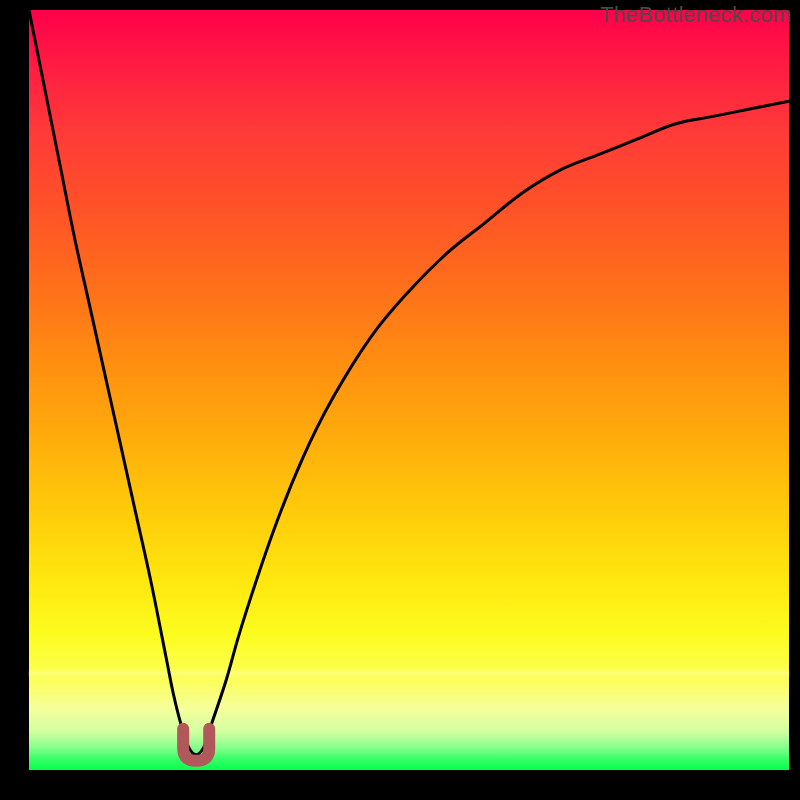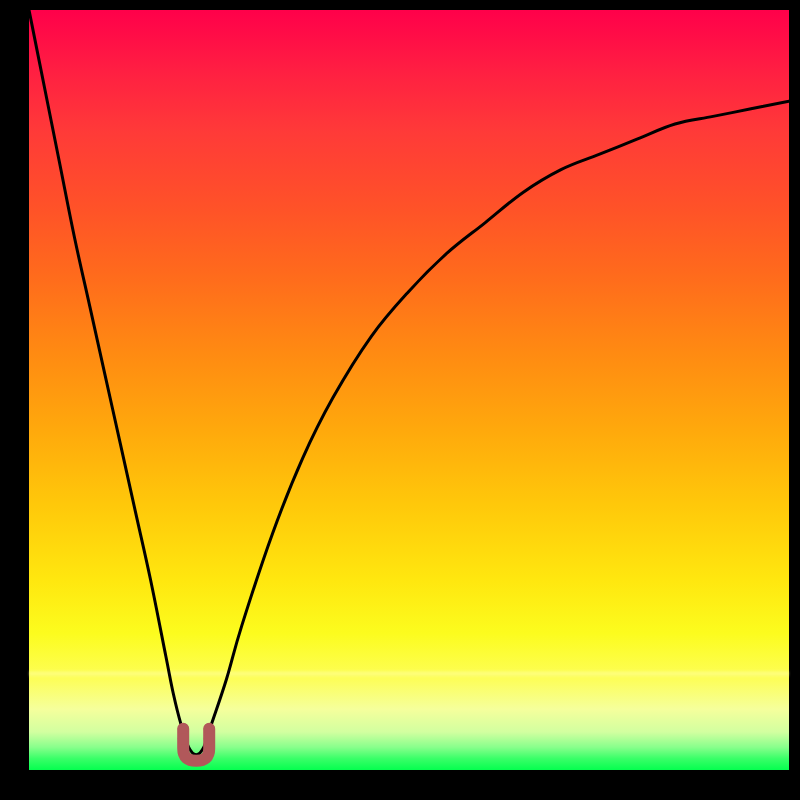--- a/index.html
+++ b/index.html
@@ -84,13 +84,14 @@
       <g id="cusp-group">
           <path d="M 154.2 718.8 L 154.2 738.8 Q 154.2 750.8 167.2 750.8 Q 180.2 750.8 180.2 738.8 L 180.2 718.8" fill="none" stroke="#b1585a" stroke-width="12" stroke-linecap="round" stroke-linejoin="round"></path>
           <circle cx="154.2" cy="718.8" r="5.5" fill="#b1585a"></circle>
           <circle cx="154.2" cy="728.8" r="5.5" fill="#b1585a"></circle>
           <circle cx="180.2" cy="718.8" r="5.5" fill="#b1585a"></circle>
           <circle cx="180.2" cy="728.8" r="5.5" fill="#b1585a"></circle>
         </g>
     </svg>
   </div>
 
+  <div class="watermark">TheBottleneck.com</div>
 </div>
 
 </body></html>

